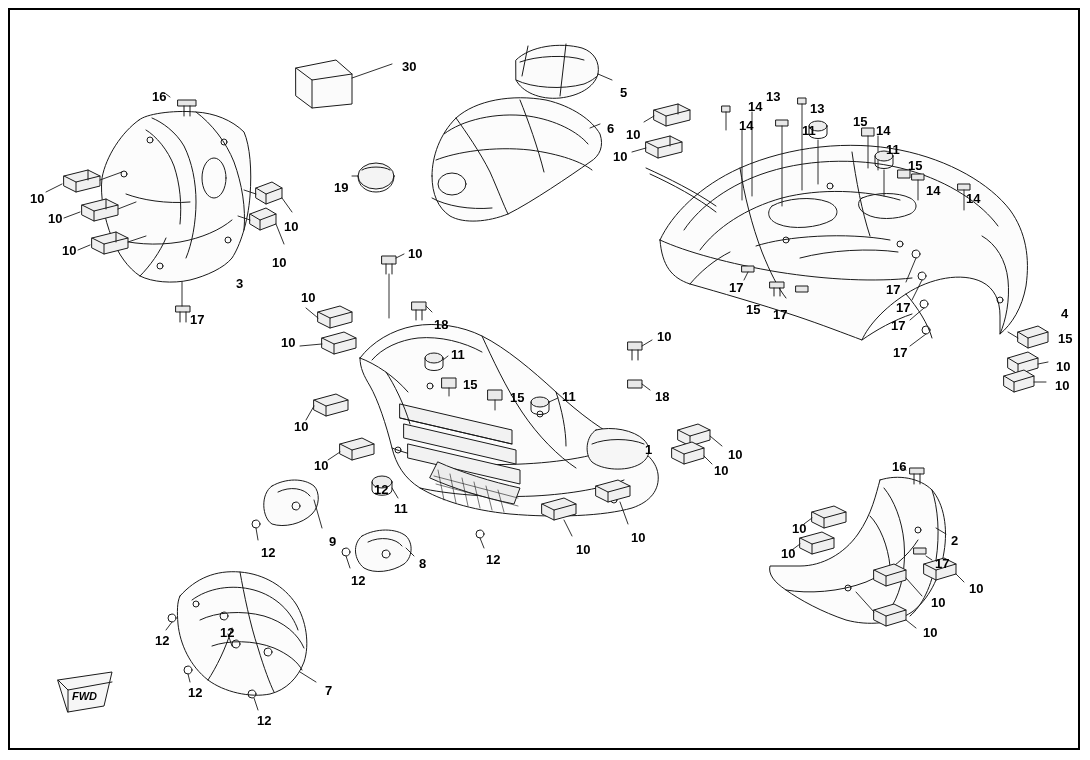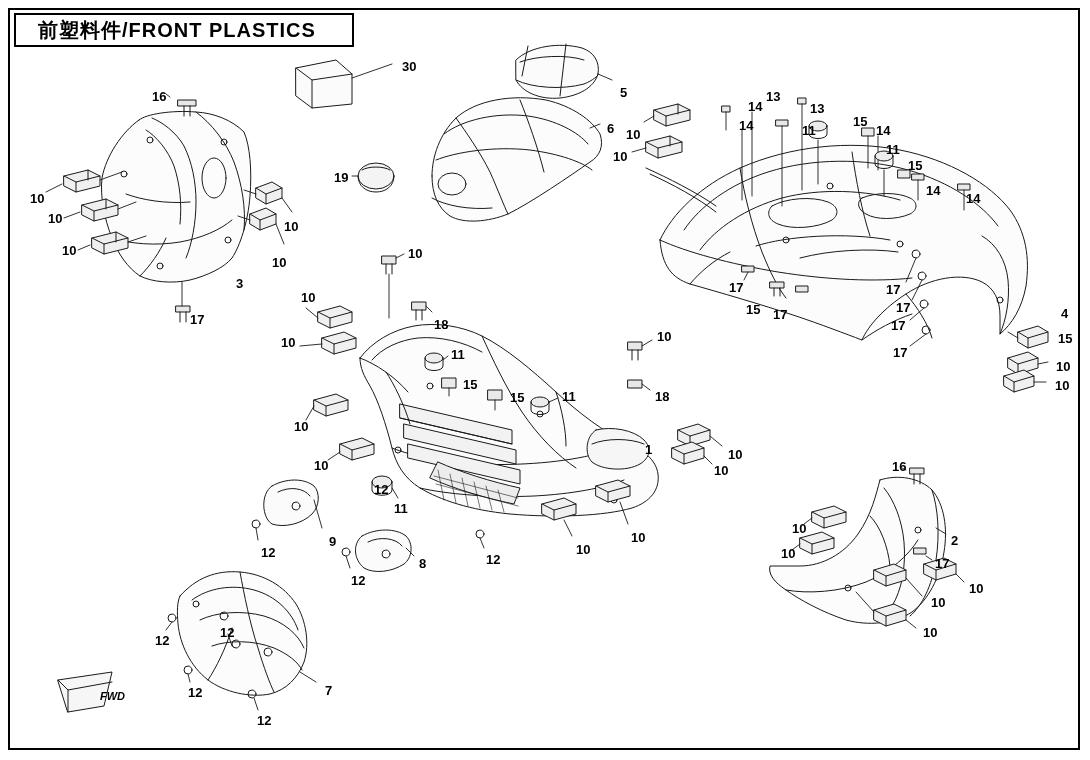--- a/index.html
+++ b/index.html
@@ -66,33 +66,29 @@
   }
   #fwd-label {
     position: absolute;
     left: 72px;
     top: 690px;
     font-size: 11px;
     font-weight: bold;
     font-style: italic;
     color: #000;
     z-index: 16;
-    margin-left: 28px;
   }
 </style>
 </head>
 <body>
 
 <div id="page">
 
   <div id="frame"></div>
 
-  <div id="title-box">
-    <span id="title-text">前塑料件/FRONT PLASTICS</span>
-  </div>
 
   <svg id="art" viewBox="0 0 1090 760" xmlns="http://www.w3.org/2000/svg">
     <g fill="none" stroke="#1a1a1a" stroke-width="1" stroke-linejoin="round" stroke-linecap="round">
 
       <g>
         <path d="M296 68 L336 60 L352 74 L352 104 L312 108 L296 96 Z" fill="#fbfbfb"></path>
         <path d="M296 68 L312 80 L352 74"></path>
         <path d="M312 80 L312 108"></path>
         <line x1="352" y1="78" x2="392" y2="64" stroke-width="0.9"></line>
       </g>
@@ -543,21 +539,21 @@
   <div class="cal" style="left:886px;top:143px">11</div>
   <div class="cal" style="left:908px;top:159px">15</div>
   <div class="cal" style="left:926px;top:184px">14</div>
   <div class="cal" style="left:966px;top:192px">14</div>
   <div class="cal" style="left:30px;top:192px">10</div>
   <div class="cal" style="left:48px;top:212px">10</div>
   <div class="cal" style="left:62px;top:244px">10</div>
   <div class="cal" style="left:284px;top:220px">10</div>
   <div class="cal" style="left:272px;top:256px">10</div>
   <div class="cal" style="left:236px;top:277px">3</div>
-  <div class="cal" style="left:334px;top:171px">19</div>
+  <div class="cal" style="left:334px;top:181px">19</div>
   <div class="cal" style="left:190px;top:313px">17</div>
   <div class="cal" style="left:408px;top:247px">10</div>
   <div class="cal" style="left:301px;top:291px">10</div>
   <div class="cal" style="left:281px;top:336px">10</div>
   <div class="cal" style="left:434px;top:318px">18</div>
   <div class="cal" style="left:451px;top:348px">11</div>
   <div class="cal" style="left:657px;top:330px">10</div>
   <div class="cal" style="left:463px;top:378px">15</div>
   <div class="cal" style="left:510px;top:391px">15</div>
   <div class="cal" style="left:562px;top:390px">11</div>

